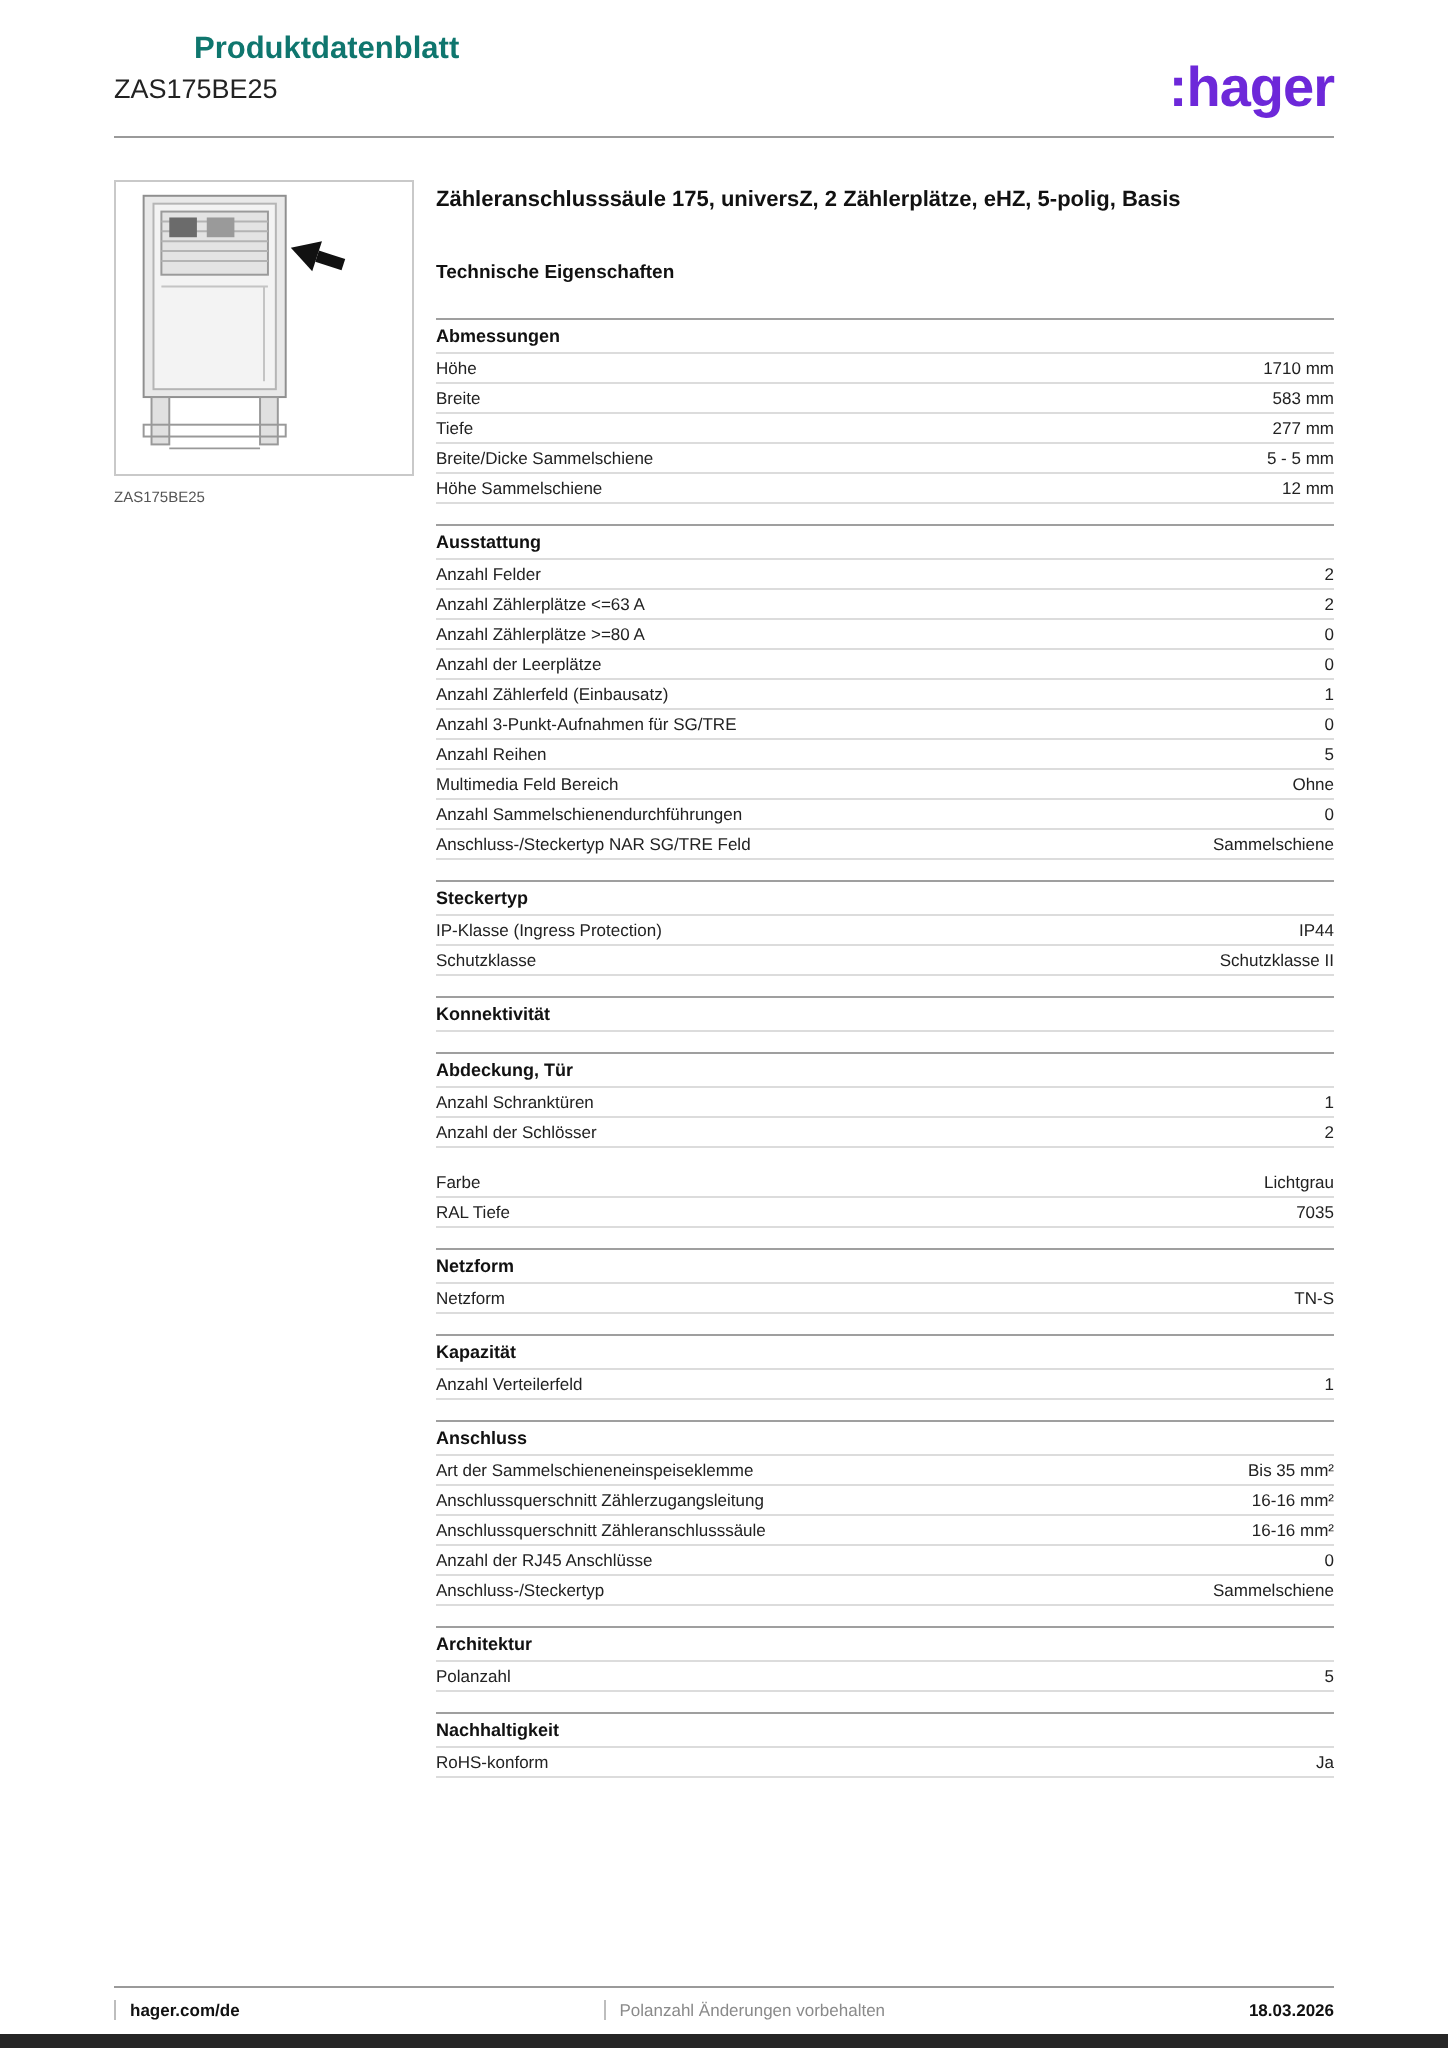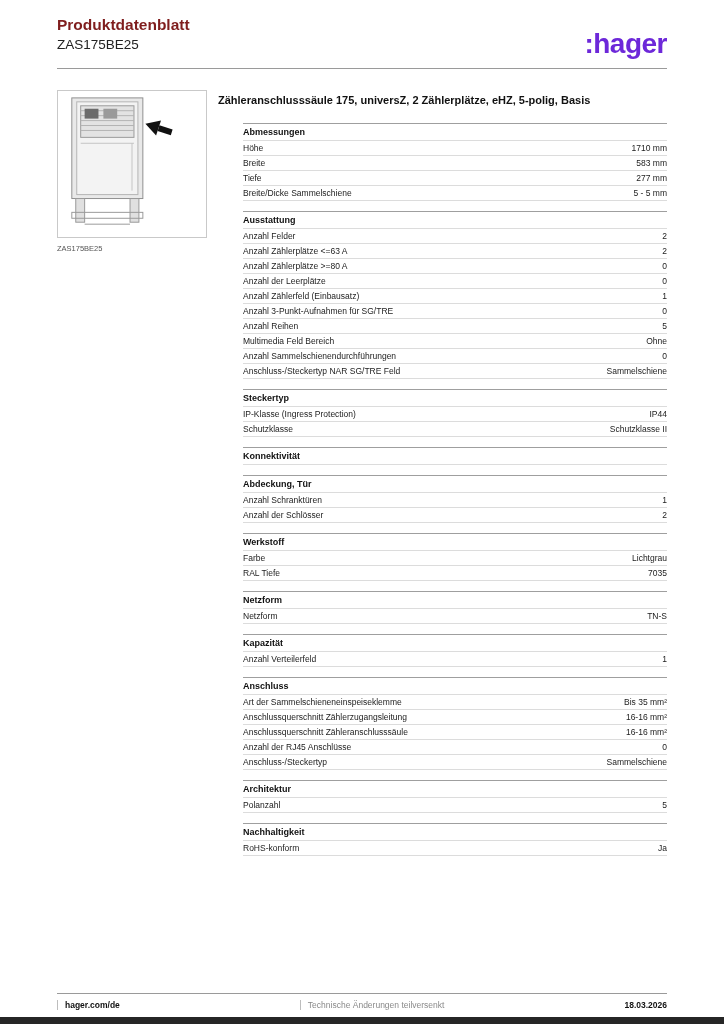--- a/index.html
+++ b/index.html
@@ -4,36 +4,36 @@
 <style>
   * { margin:0; padding:0; box-sizing:border-box; }
   html,body { background:#ffffff; }
   .page {
     position:relative; width:724px; height:1024px; background:#fff;
     font-family:"Liberation Sans", sans-serif; color:#1a1a1a; overflow:hidden;
     margin:0 auto;
   }
   
   .header { position:absolute; left:57px; right:57px; top:16px; height:52px; }
-  .doc-title { font-size:15.5px; font-weight:bold; color:#7f1d1d; }
+  .doc-title { font-size:15.5px; font-weight:bold; color:#0f766e;margin-left:40px; }
   .doc-subtitle { font-size:13.5px; color:#222; margin-top:3px; }
   .logo { position:absolute; right:0; top:12px; font-size:28px; font-weight:bold;
           color:#6d28d9; letter-spacing:-0.5px; font-family:"Liberation Sans", sans-serif; }
   .header-rule { position:absolute; left:57px; right:57px; top:68px; border-top:1px solid #9a9a9a; }
 
   
   .image-box { position:absolute; left:57px; top:90px; width:150px; height:148px;
                border:1px solid #c9c9c9; background:#fff; }
   .image-caption { position:absolute; left:57px; top:244px; font-size:7.5px; color:#555; }
 
   
   .right-col { position:absolute; left:218px; top:94px; width:449px; }
   .product-name { font-size:11px; font-weight:bold; color:#111; }
   .tech-title { font-size:9.5px; font-weight:bold; margin-top:25px; color:#111; }
-  .sections { margin-top:17px;margin-left:25px; }
+  .sections { margin-top:17px; }
   .section { margin-top:10px; }
   .section:first-child { margin-top:0; }
   .section-title { font-size:9px; font-weight:bold; color:#111;
                    border-top:1px solid #9f9f9f; border-bottom:1px solid #dcdcdc;
                    padding:3px 0 3px; }
   .spec-row { display:flex; justify-content:space-between; align-items:baseline;
               border-bottom:1px solid #dcdcdc; padding:2px 0; font-size:8.5px; color:#222; }
   .spec-label { text-align:right; }
   .spec-value { text-align:left; white-space:nowrap; padding-left:12px; }
 
@@ -85,39 +85,44 @@
       <rect x="18" y="108" width="9" height="24" fill="#e0e0e0" stroke="#999" stroke-width="1"></rect>
       <rect x="73" y="108" width="9" height="24" fill="#e0e0e0" stroke="#999" stroke-width="1"></rect>
       <rect x="14" y="122" width="72" height="6" fill="none" stroke="#999" stroke-width="1"></rect>
       <line x1="27" y1="134" x2="73" y2="134" stroke="#999" stroke-width="1"></line>
     </svg>
   </div>
   <div class="image-caption">ZAS175BE25</div>
 
   <div class="right-col">
     <div class="product-name">Zähleranschlusssäule 175, universZ, 2 Zählerplätze, eHZ, 5-polig, Basis</div>
+    <div class="tech-title">Technische Eigenschaften</div>
     <div class="sections">
         <div class="section">
           <div class="section-title">Abmessungen</div>
           <div class="spec-row">
             <span class="spec-label">Höhe</span>
             <span class="spec-value">1710 mm</span>
           </div>
           <div class="spec-row">
             <span class="spec-label">Breite</span>
             <span class="spec-value">583 mm</span>
           </div>
           <div class="spec-row">
             <span class="spec-label">Tiefe</span>
             <span class="spec-value">277 mm</span>
           </div>
           <div class="spec-row">
             <span class="spec-label">Breite/Dicke Sammelschiene</span>
             <span class="spec-value">5 - 5 mm</span>
           </div>
+          <div class="spec-row">
+            <span class="spec-label">Höhe Sammelschiene</span>
+            <span class="spec-value">12 mm</span>
+          </div>
         </div>
         <div class="section">
           <div class="section-title">Ausstattung</div>
           <div class="spec-row">
             <span class="spec-label">Anzahl Felder</span>
             <span class="spec-value">2</span>
           </div>
           <div class="spec-row">
             <span class="spec-label">Anzahl Zählerplätze &lt;=63 A</span>
             <span class="spec-value">2</span>
@@ -174,21 +179,20 @@
           <div class="spec-row">
             <span class="spec-label">Anzahl Schranktüren</span>
             <span class="spec-value">1</span>
           </div>
           <div class="spec-row">
             <span class="spec-label">Anzahl der Schlösser</span>
             <span class="spec-value">2</span>
           </div>
         </div>
         <div class="section">
-          <div class="section-title">Werkstoff</div>
           <div class="spec-row">
             <span class="spec-label">Farbe</span>
             <span class="spec-value">Lichtgrau</span>
           </div>
           <div class="spec-row">
             <span class="spec-label">RAL Tiefe</span>
             <span class="spec-value">7035</span>
           </div>
         </div>
         <div class="section">
@@ -241,19 +245,19 @@
             <span class="spec-label">RoHS-konform</span>
             <span class="spec-value">Ja</span>
           </div>
         </div>
       </div>
   </div>
 
   <div class="footer">
     <div class="footer-left">hager.com/de</div>
     <div class="footer-center">
-      <span>Technische Änderungen teilversenkt</span>
+      <span>Polanzahl Änderungen vorbehalten</span>
     </div>
     <div class="footer-right">18.03.2026</div>
   </div>
   <div class="bottom-edge"></div>
 
 </div>
 
 </body></html>

